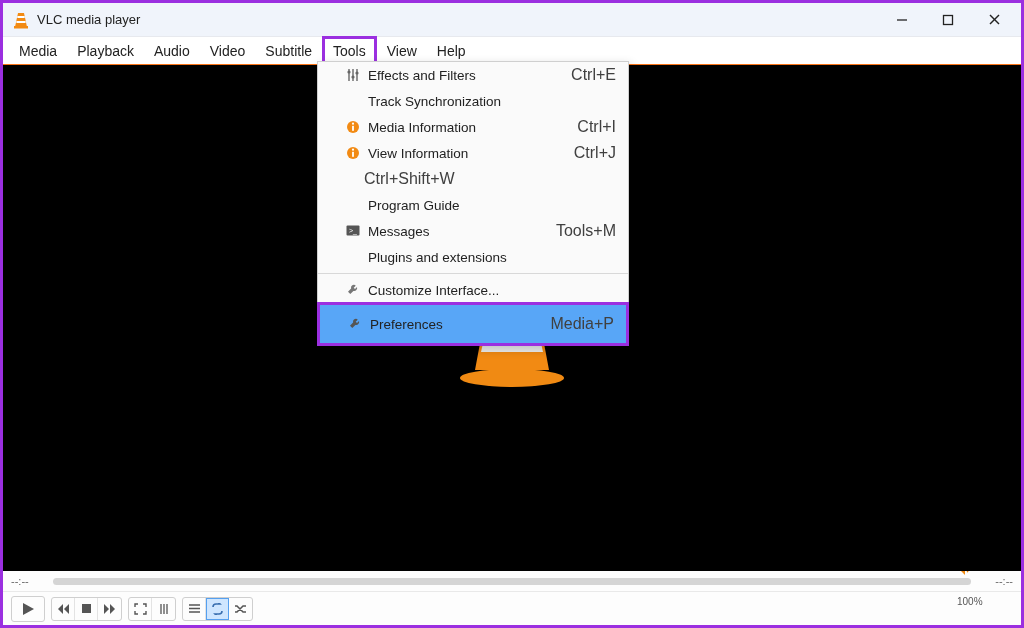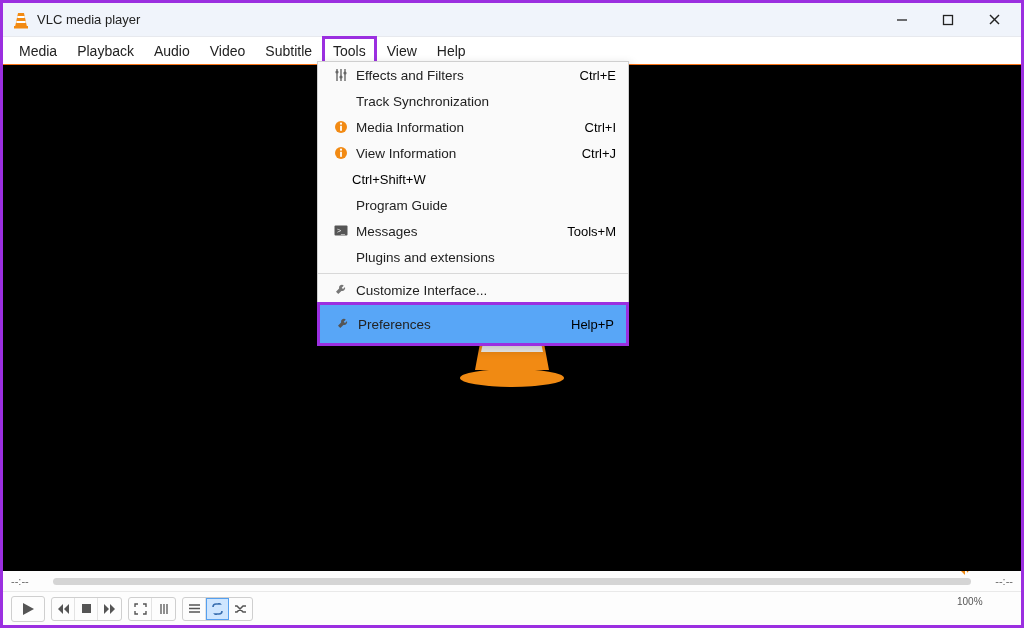--- a/index.html
+++ b/index.html
@@ -49,26 +49,26 @@
     position: absolute;
     top: 61px; left: 317px;
     width: 312px;
     background: #fafafa;
     border: 1px solid #cfcfcf;
     box-shadow: 2px 4px 10px rgba(0,0,0,0.2);
     z-index: 100;
   }
   .dd-item {
     display: flex; align-items: center;
-    height: 26px; padding: 0 12px 0 12px;
+    height: 26px; padding: 0 12px 0 24px;
     font-size: 13.5px; color: #222;
   }
   .dd-icon { width: 22px; display: flex; justify-content: center; align-items: center; }
   .dd-label { flex: 1; padding-left: 4px; }
-  .dd-shortcut { font-size: 13px; color: #000000; }
+  .dd-shortcut { font-size: 16px; color: #404040; }
   .dd-sep { height: 1px; background: #d8d8d8; margin: 3px 0; }
   .dd-item.highlight-row {
     background: #58a6f7;
     border: 3px solid #9b2fe0;
     margin: -1px;
     height: 44px;
   }
   
   .video-area {
     flex: 1; background: #000000;
@@ -267,21 +267,21 @@
       <span class="dd-label">Customize Interface...</span>
       <span class="dd-shortcut"></span>
     </div>
     <div class="dd-item highlight-row">
       <span class="dd-icon">
         <svg width="14" height="14">
             <path d="M9 2a3 3 0 0 0-3.9 3.6L2 8.7l2.3 2.3 3.1-3.1A3 3 0 0 0 11 4l-2 2-1.3-1.3 2-2z" fill="#555"></path>
           </svg>
       </span>
       <span class="dd-label">Preferences</span>
-      <span class="dd-shortcut">Help+P</span>
+      <span class="dd-shortcut">Media+P</span>
     </div>
   </div>
 
   <div class="seek-row">
     <span class="time-label">--:--</span>
     <div class="seek-track"></div>
     <span class="time-label right">--:--</span>
   </div>
 
   <div class="controls-row">

